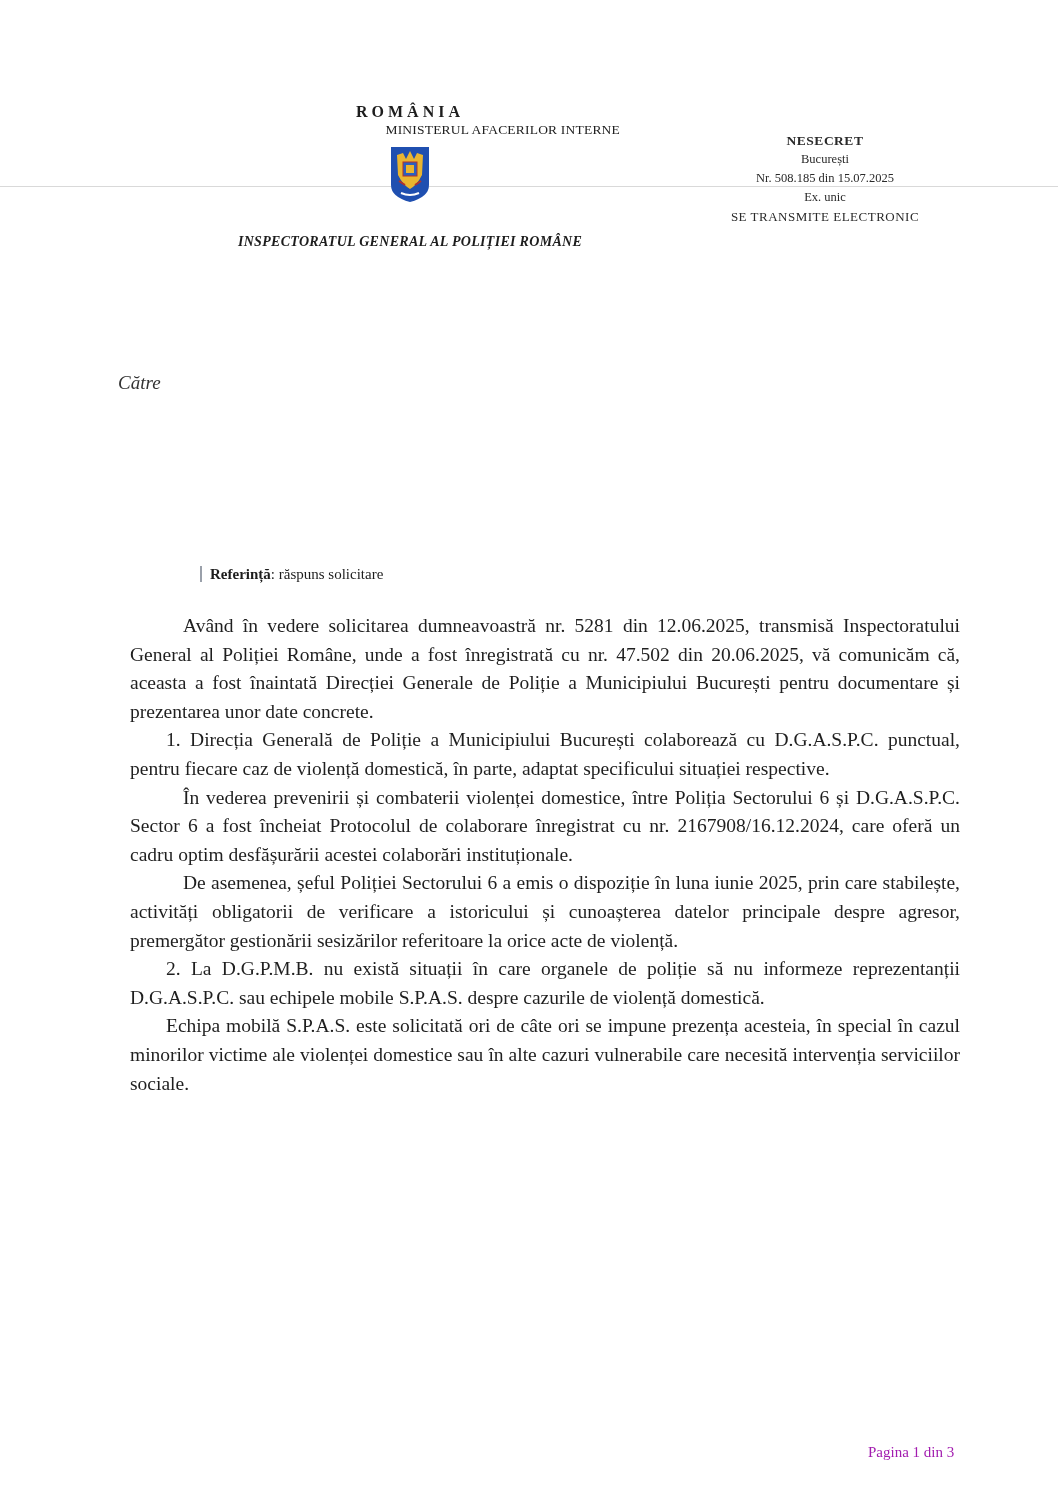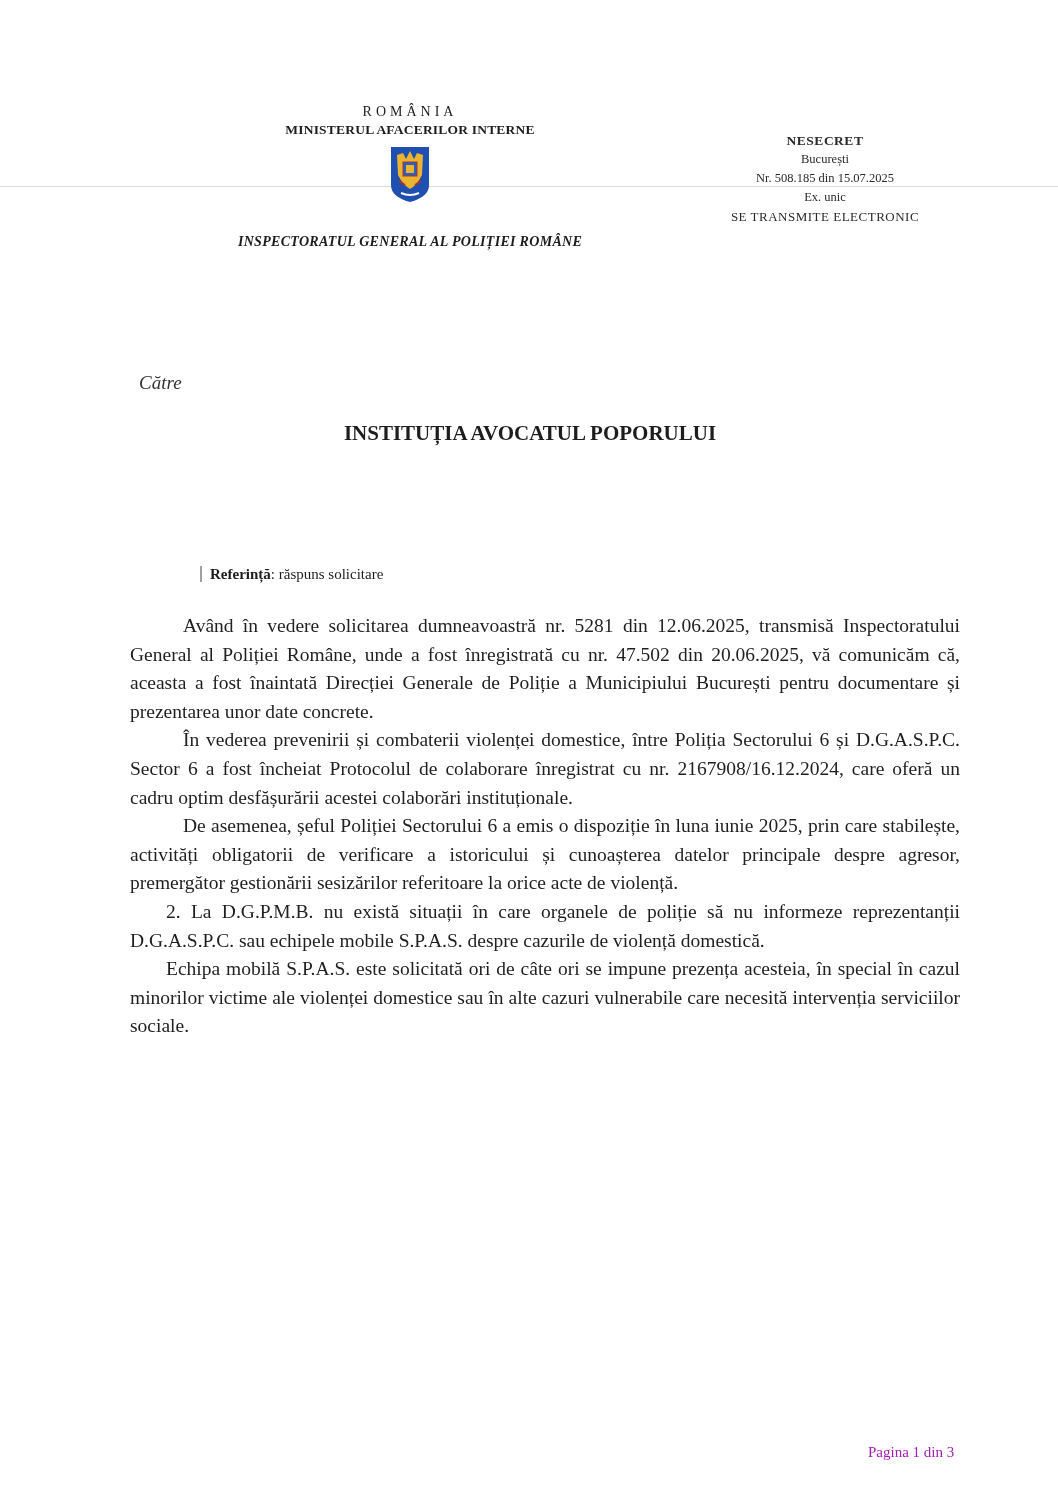--- a/index.html
+++ b/index.html
@@ -10,41 +10,41 @@
   }
   .scan-line {
     position: absolute; left: 0; width: 1058px; height: 1px;
     background: #d9d9d9;
   }
   .hdr-left {
     position: absolute; left: 200px; top: 103px; width: 420px;
     text-align: center;
   }
   .hdr-left .country {
-    font-weight: normal; font-size: 14px; letter-spacing: 4px; line-height: 18px;
+    font-weight: bold; font-size: 16px; letter-spacing: 4px; line-height: 18px;
   }
   .hdr-left .ministry {
-    font-weight: bold; font-size: 13.5px; line-height: 18px; letter-spacing: 0.2px;
+    font-weight: normal; font-size: 13.5px; line-height: 18px; letter-spacing: 0.2px; text-align: right;
   }
   .crest {
     display: block; margin: 6px auto 0 auto; width: 42px; height: 58px;
   }
   .hdr-left .inspectorate {
     position: absolute; left: -20px; top: 131px; width: 460px;
     font-weight: bold; font-size: 14px; letter-spacing: 0.3px; text-align: center; font-style: italic;
   }
   .hdr-right {
     position: absolute; left: 690px; top: 131px; width: 270px;
     text-align: center; font-size: 12.5px; line-height: 19px; color: #2a2a2a;
   }
   .hdr-right .classif { font-weight: bold; font-size: 13.5px; letter-spacing: 0.5px; }
   .hdr-right .transmit { font-size: 13px; letter-spacing: 0.5px; }
 
   .catre {
-    position: absolute; left: 139px; top: 372px;
+    position: absolute; left: 118px; top: 372px;
     font-style: italic; font-size: 19px; color: #333;
   }
   .recipient {
     position: absolute; left: 120px; top: 420px; width: 820px; text-align: center;
   }
   .recipient .inst { font-weight: bold; font-size: 21px; line-height: 26px; }
   .recipient .person, .recipient .email {
     font-style: italic; font-size: 19px; line-height: 25px; color: #333;
   }
   .reference {
@@ -91,28 +91,28 @@
   <div class="classif">NESECRET</div>
   <div>București</div>
   <div>Nr. 508.185 din 15.07.2025</div>
   <div>Ex. unic</div>
   <div class="transmit">SE TRANSMITE ELECTRONIC</div>
 </div>
 
 <div class="catre">Către</div>
 
 <div class="recipient">
-  <div class="inst">INSTITUȚIA AVOCATUL POPORULUI</div>
 </div>
 
 <div class="reference">
   <span class="bar"></span><span class="label">Referință</span><span>: răspuns solicitare</span>
 </div>
 
 <div class="body-text">
   <p>Având în vedere solicitarea dumneavoastră nr. 5281 din 12.06.2025, transmisă Inspectoratului General al Poliției Române, unde a fost înregistrată cu nr. 47.502 din 20.06.2025, vă comunicăm că, aceasta a fost înaintată Direcției Generale de Poliție a Municipiului București pentru documentare și prezentarea unor date concrete.</p>
+  <p class="item">1. Direcția Generală de Poliție a Municipiului București colaborează cu D.G.A.S.P.C. punctual, pentru fiecare caz de violență domestică, în parte, adaptat specificului situației respective.</p>
   <p>În vederea prevenirii și combaterii violenței domestice, între Poliția Sectorului 6 și D.G.A.S.P.C. Sector 6 a fost încheiat Protocolul de colaborare înregistrat cu nr. 2167908/16.12.2024, care oferă un cadru optim desfășurării acestei colaborări instituționale.</p>
   <p class="gap">De asemenea, șeful Poliției Sectorului 6 a emis o dispoziție în luna iunie 2025, prin care stabilește, activități obligatorii de verificare a istoricului și cunoașterea datelor principale despre agresor, premergător gestionării sesizărilor referitoare la orice acte de violență.</p>
   <p class="item gap">2. La D.G.P.M.B. nu există situații în care organele de poliție să nu informeze reprezentanții D.G.A.S.P.C. sau echipele mobile S.P.A.S. despre cazurile de violență domestică.</p>
   <p class="item gap">Echipa mobilă S.P.A.S. este solicitată ori de câte ori se impune prezența acesteia, în special în cazul minorilor victime ale violenței domestice sau în alte cazuri vulnerabile care necesită intervenția serviciilor sociale.</p>
 </div>
 
 <div class="footer">Pagina 1 din 3</div>
 
 </body></html>

